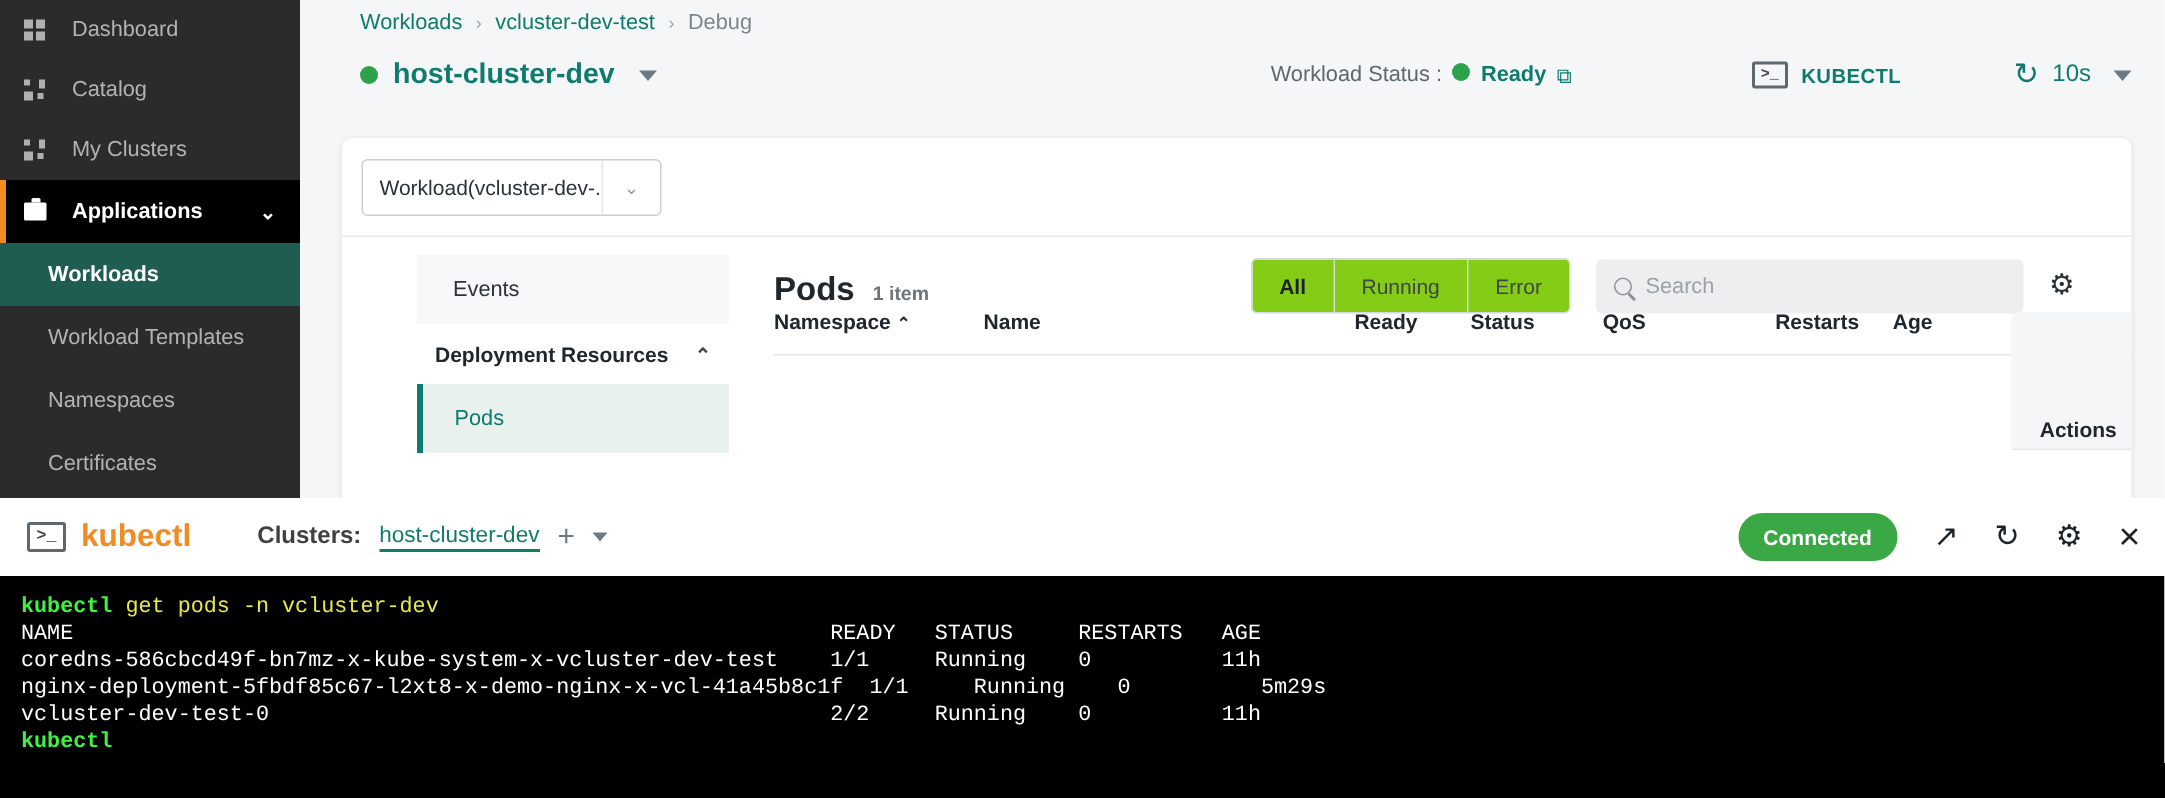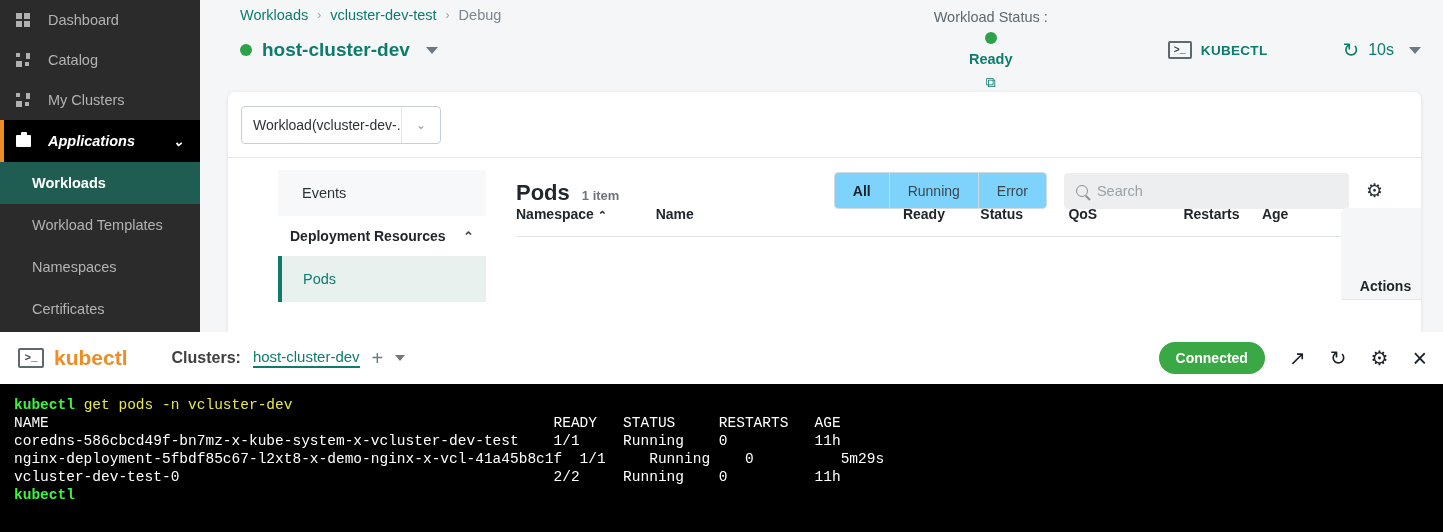--- a/index.html
+++ b/index.html
@@ -27,21 +27,21 @@
   .gridicon i.a { left:0; top:0; width:6px; height:6px; }
   .gridicon i.b { right:0; top:0; width:6px; height:6px; }
   .gridicon i.c { left:0; bottom:0; width:6px; height:6px; }
   .gridicon i.d { right:0; bottom:0; width:6px; height:6px; }
   .gridicon.v1 i.a { width:4px; height:4px;}
   .gridicon.v1 i.b { width:4px; height:6px;}
   .gridicon.v1 i.c { width:6px; height:6px;}
   .gridicon.v1 i.d { width:4px; height:4px; right:1px; bottom:1px;}
 
   .nav-item.app-row {
-    background: #000000; color: #ffffff; font-weight: 600; height: 42px; font-style: italic;
+    background: #000000; color: #ffffff; font-weight: 600; height: 42px;
   }
   .nav-item.app-row::before {
     content:""; position:absolute; left:0; top:0; bottom:0; width:4px; background:#f08c24;
   }
   .briefcase { position:relative; width:15px; height:12px; background:#ffffff; border-radius:1px;}
   .briefcase::before{content:""; position:absolute; left:4.5px; top:-3px; width:6px; height:3px; background:#ffffff; border-radius:1px 1px 0 0;}
   .chev-small { margin-left:auto; margin-right:16px; font-size:13px; color:#ffffff; line-height:1;}
 
   .sub-item {
     display:flex; align-items:center; height:42px; padding-left:32px;
@@ -68,21 +68,21 @@
   .cluster-name {
     display:flex; align-items:center; gap:10px; color:#0f7b6c;
     font-size:19px; font-weight:600; cursor:pointer;
   }
   .dot { width:12px; height:12px; border-radius:50%; background:#2ea24a; display:inline-block; }
   .caret-dn {
     width:0;height:0;border-left:6px solid transparent;border-right:6px solid transparent;
     border-top:7px solid #6d7a84; margin-left:6px;
   }
   .hdr-right { margin-left:auto; display:flex; align-items:center; gap:0; }
-  .wl-status { font-size:14.5px; color:#5d686f; display:flex; align-items:center; gap:7px;flex-direction:column;}
+  .wl-status { font-size:14.5px; color:#5d686f; display:flex; gap:7px;}
   .wl-status b { color:#0f7b6c; font-weight:600;}
   .ext-ico { color:#0f7b6c; font-size:14px; }
   .kubectl-btn {
     display:flex; align-items:center; gap:9px; margin-left:120px; cursor:pointer;
   }
   .term-box {
     width:24px;height:18px;border:2px solid #5d686f;border-radius:2px;
     display:flex;align-items:center;justify-content:center;
     font-size:10px;color:#3d464c;font-family:"Liberation Mono", monospace; font-weight:700;
   }
@@ -127,21 +127,21 @@
   }
 
   .right-pane { flex:1; padding:22px 0 0 18px; min-width:0; position:relative; }
   .pods-head { display:flex; align-items:flex-end; gap:12px; }
   .pods-title { font-size:22px; font-weight:700; color:#20272c; }
   .pods-count { font-size:13px; color:#6c757c; font-weight:600; padding-bottom:3px;}
 
   .toolbar { position:absolute; right:38px; top:14px; display:flex; align-items:center; gap:17px;}
   .seg { display:flex; border:1px solid #d4d9dd; border-radius:4px; overflow:hidden; height:37px;}
   .seg button {
-    border:none; background:#7dd3fc; padding:0 18px; font-size:14px; color:#3d464c;
+    border:none; background:#84cc16; padding:0 18px; font-size:14px; color:#3d464c;
     cursor:pointer; font-family:inherit; border-right:1px solid #d4d9dd;
   }
   .seg button:last-child{border-right:none;}
   .seg button.on { font-weight:700; color:#1b2227; }
   .searchbox {
     width:285px; height:36px; background:#eceef0; border-radius:4px;
     display:flex; align-items:center; padding:0 12px; gap:9px;
   }
   .mag {
     width:12px;height:12px;border:1.6px solid #8b9399;border-radius:50%; position:relative; flex:none;

